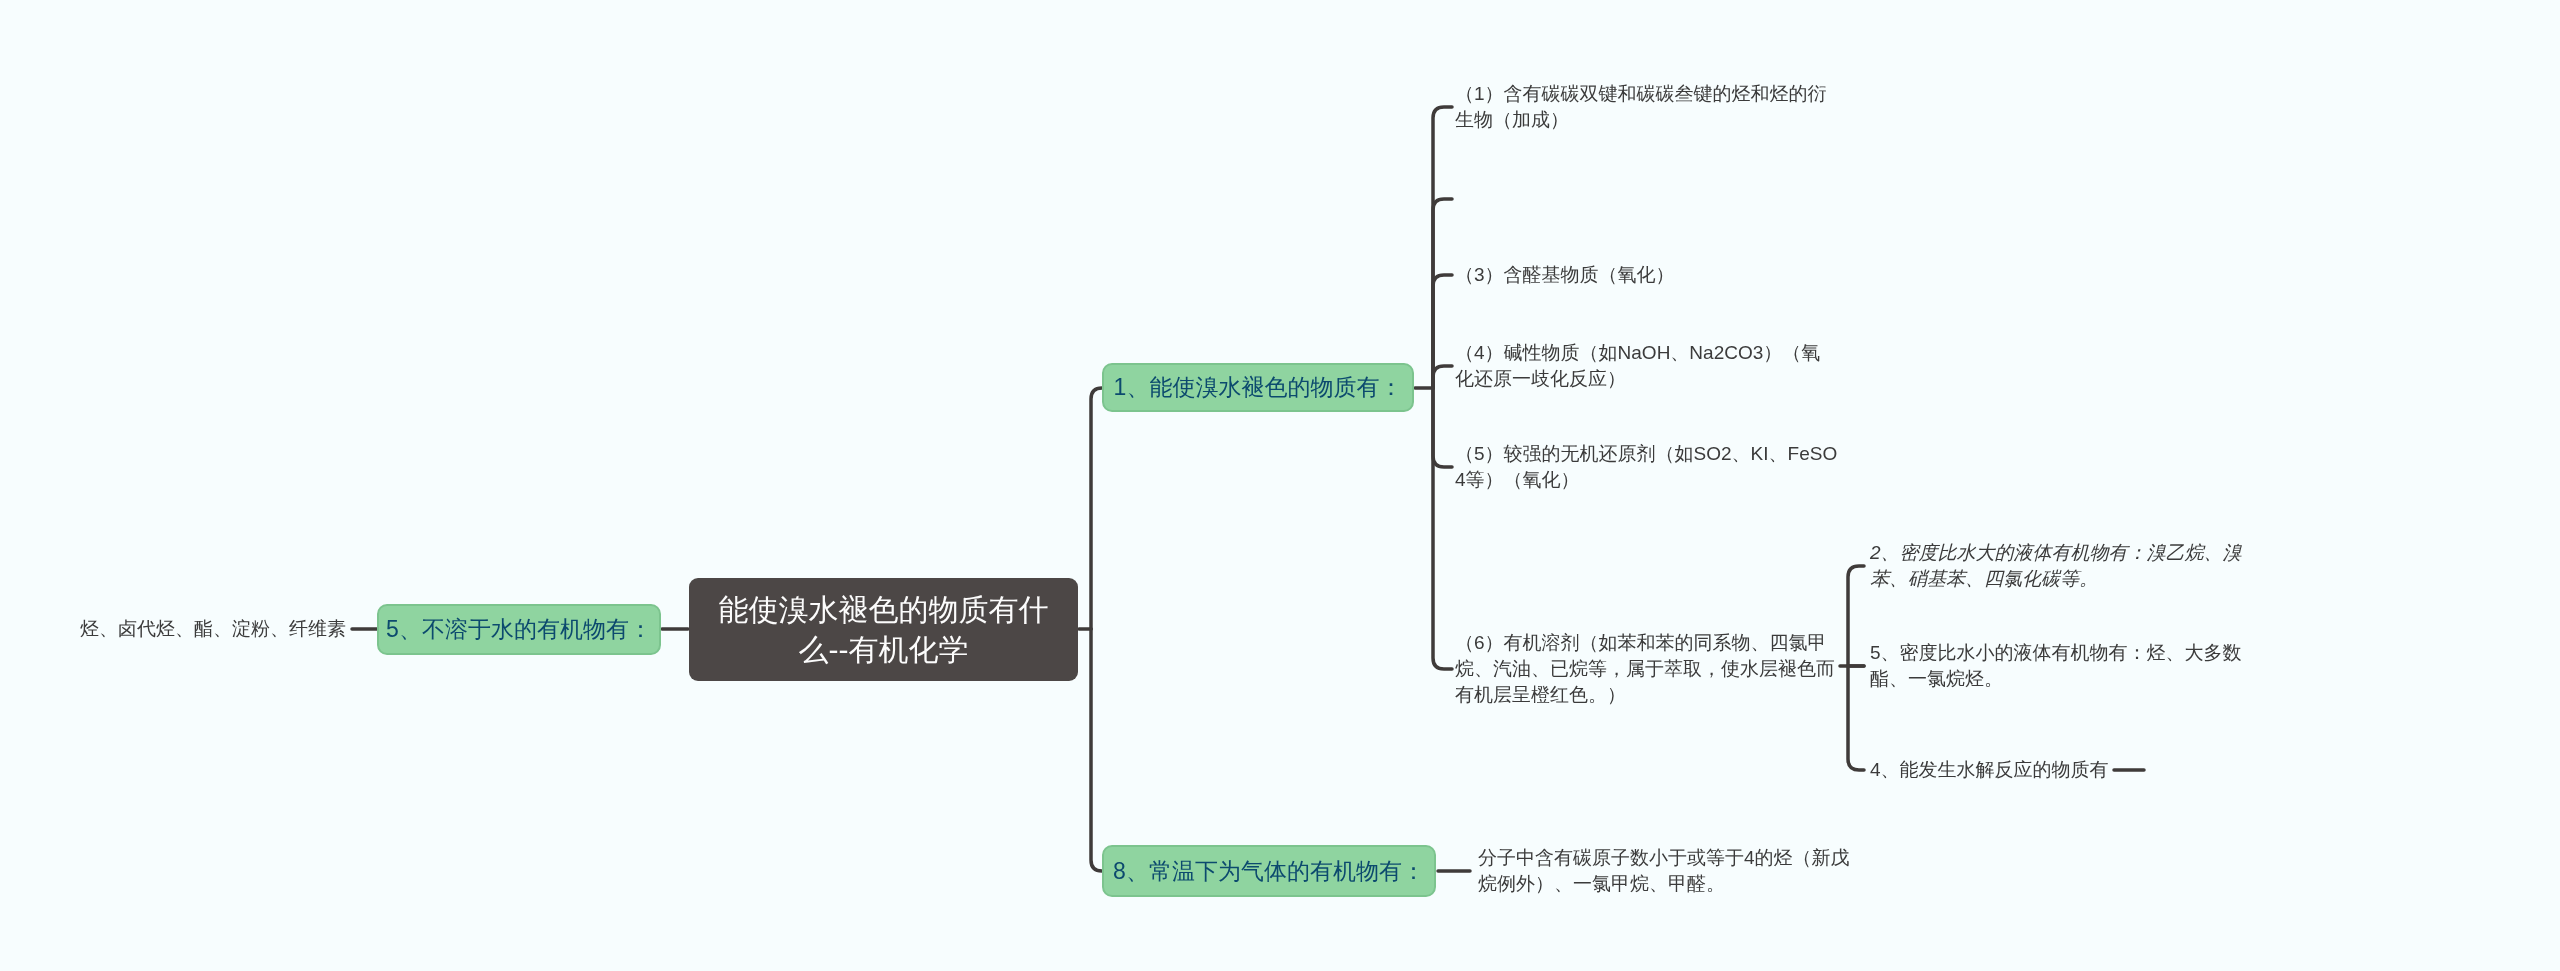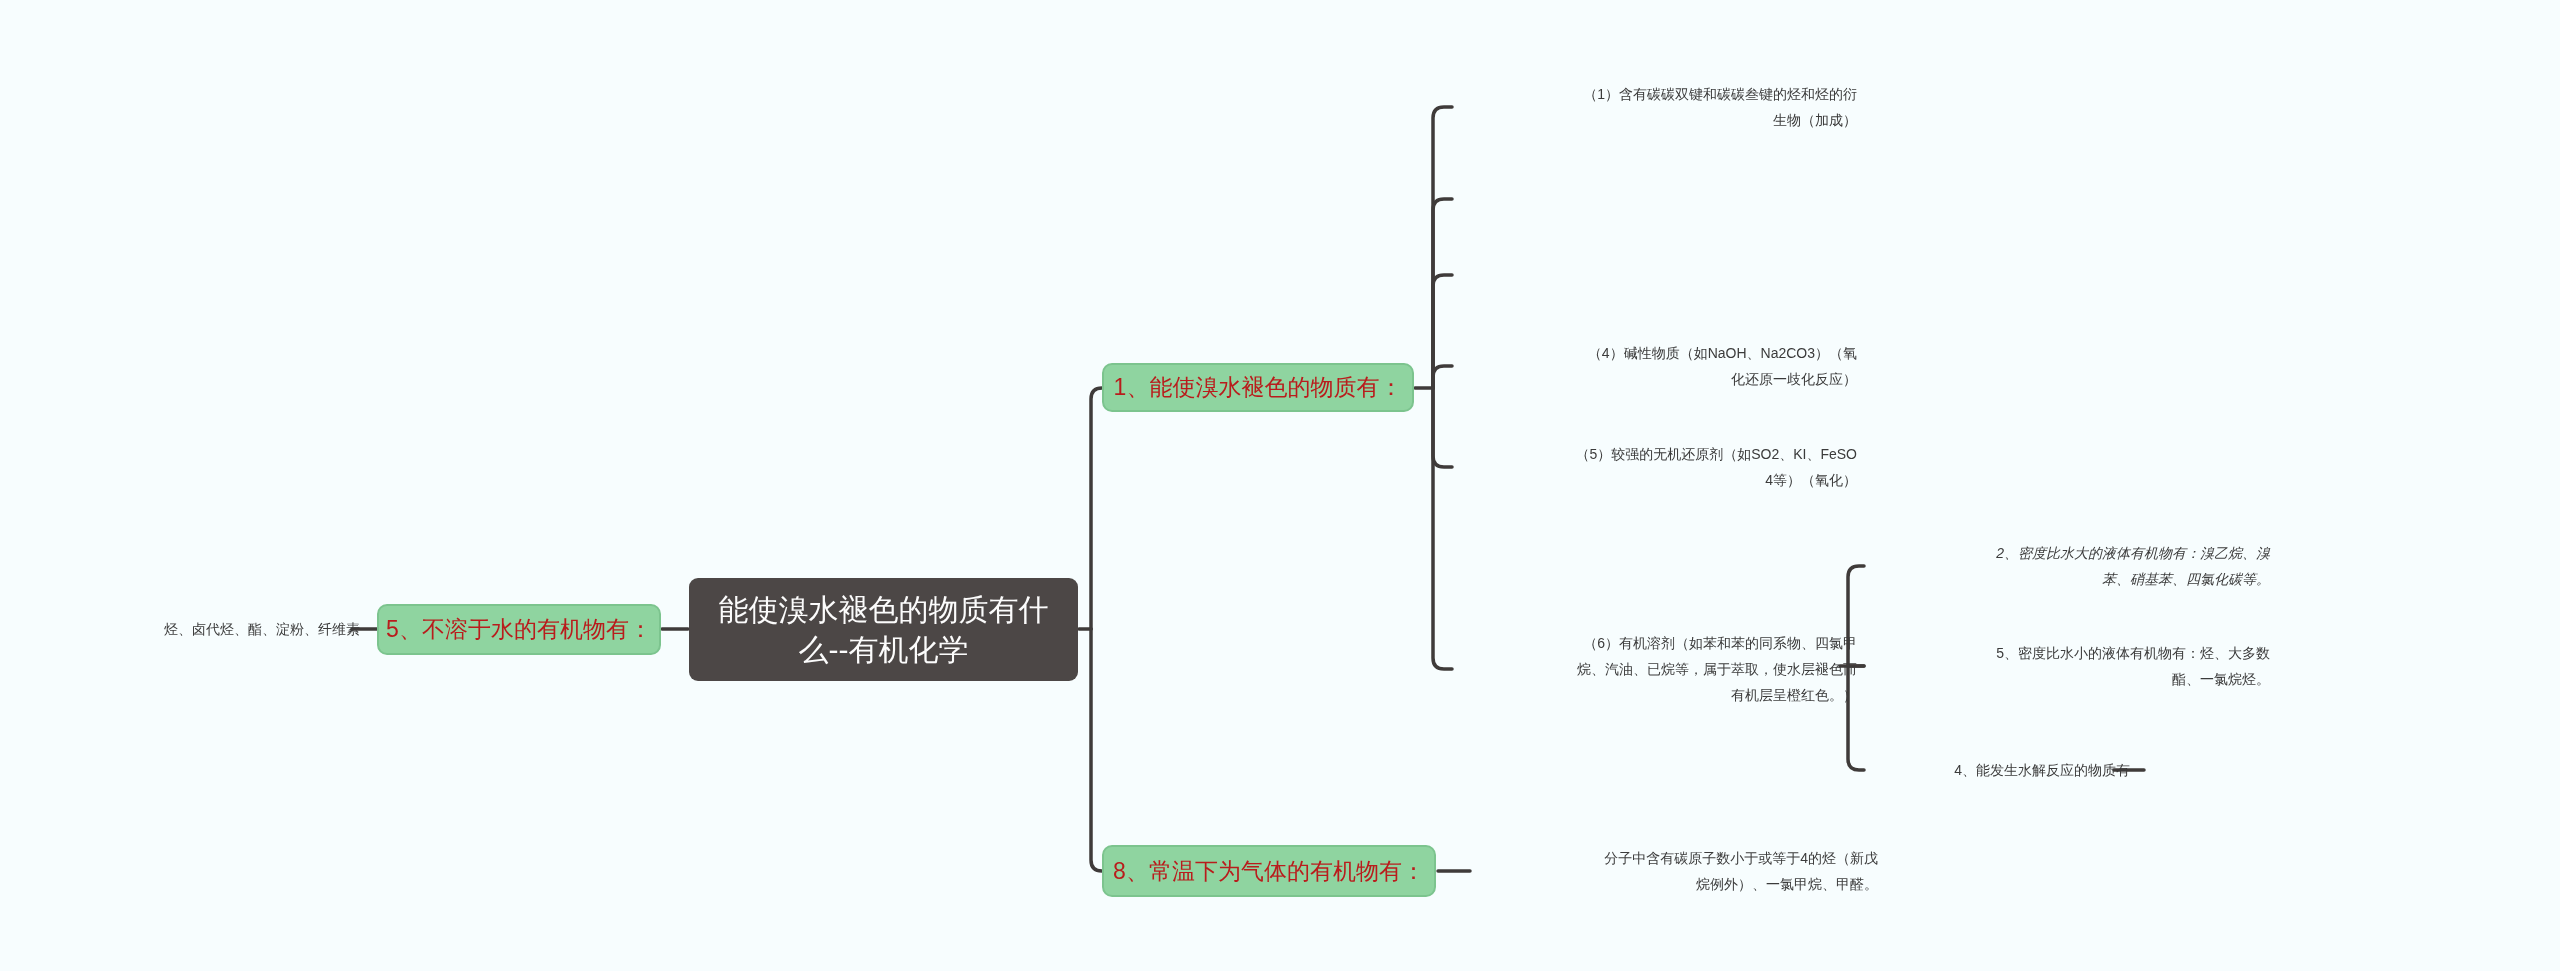--- a/index.html
+++ b/index.html
@@ -28,41 +28,40 @@
     display: flex;
     align-items: center;
     justify-content: center;
     border-radius: 10px;
     box-sizing: border-box;
     text-align: center;
   }
   .topic.branch {
     background: #8fd4a0;
     border: 2px solid #7cc48e;
-    color: #b91c1c;
+    color: #0c4a6e;
     font-size: 23px;
     white-space: nowrap;
     padding: 0 8px;
   }
   .topic.root {
     background: #4c4746;
     color: #fcfcfc;
     font-size: 30px;
     line-height: 40px;
     white-space: pre-line;
     border-radius: 9px;
     padding: 16px 10px;
   }
   .leaf {
     position: absolute;
-    font-size: 14px;
+    font-size: 19px;
     line-height: 26px;
     color: #3b3b3b;
     white-space: pre-line;
-    text-align: right;
   }
 </style>
 </head>
 <body>
 
 <div class="canvas">
 
   <svg class="connector-layer" viewBox="0 0 2560 971" xmlns="http://www.w3.org/2000/svg">
 
     <path d="M 352 629 H 377"></path>
@@ -97,20 +96,21 @@
 
   <div class="topic root" style="left:689px; top:578px; width:389px; height:103px;">能使溴水褪色的物质有什
 么--有机化学</div>
 
   <div class="topic branch" style="left:1102px; top:363px; width:312px; height:49px;">1、能使溴水褪色的物质有：</div>
 
   <div class="leaf" style="left:1455px; top:81px; width:402px;">（1）含有碳碳双键和碳碳叁键的烃和烃的衍
 生物（加成）</div>
 
 
+  <div class="leaf" style="left:1455px; top:262px; width:402px;">（3）含醛基物质（氧化）</div>
 
   <div class="leaf" style="left:1455px; top:340px; width:402px;">（4）碱性物质（如NaOH、Na2CO3）（氧
 化还原一歧化反应）</div>
 
   <div class="leaf" style="left:1455px; top:441px; width:402px;">（5）较强的无机还原剂（如SO2、KI、FeSO
 4等）（氧化）</div>
 
   <div class="leaf" style="left:1455px; top:630px; width:402px;">（6）有机溶剂（如苯和苯的同系物、四氯甲
 烷、汽油、已烷等，属于萃取，使水层褪色而
 有机层呈橙红色。）</div>

